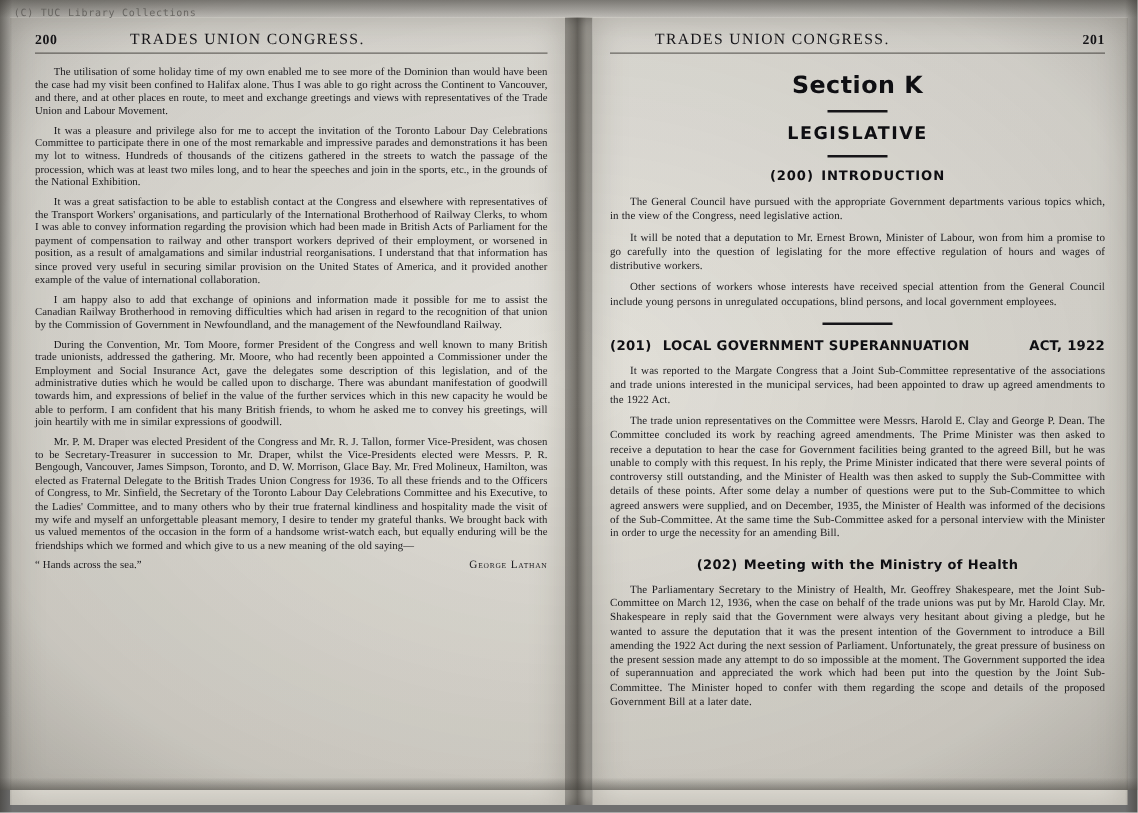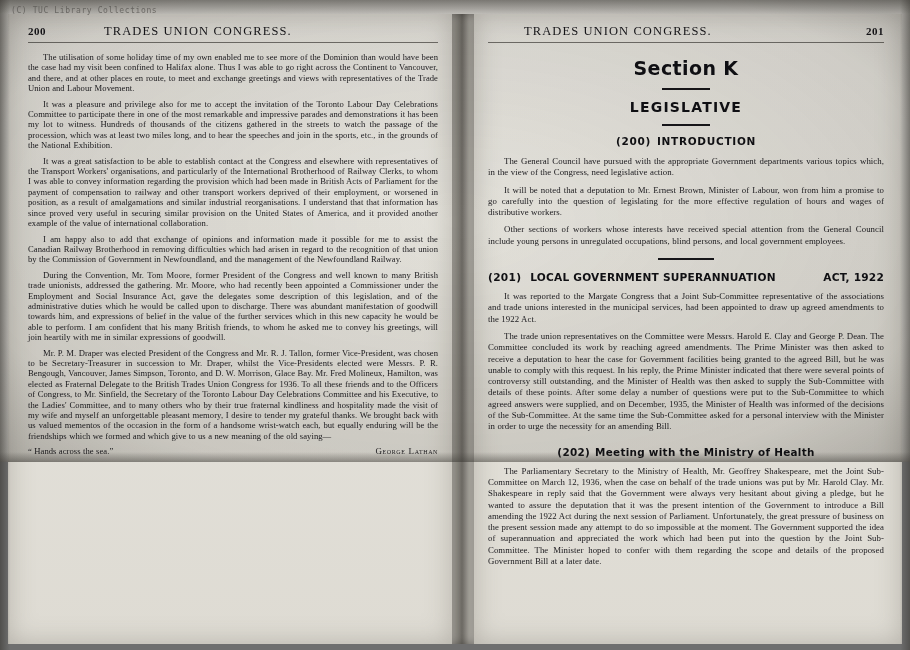--- a/index.html
+++ b/index.html
@@ -4,21 +4,21 @@
 <title>TUC Annual Report scan — pages 200/201</title>
 <style>
   html,body{margin:0;padding:0;}
   body{
     width:910px;height:650px;overflow:hidden;
     background:#6f6f6f;
     font-family:"Liberation Serif", serif;
     -webkit-font-smoothing:antialiased;
   }
   .scan{
-    position:relative;width:910px;height:462px;
+    position:relative;width:910px;height:632px;
     background:#cfcdc8;
   }
   
   .watermark{
     position:absolute;left:11px;top:6px;
     font-family:"DejaVu Sans Mono", monospace;
     font-size:8px;letter-spacing:.6px;
     color:#5d5b57;opacity:.85;white-space:nowrap;
     z-index:9;
   }

